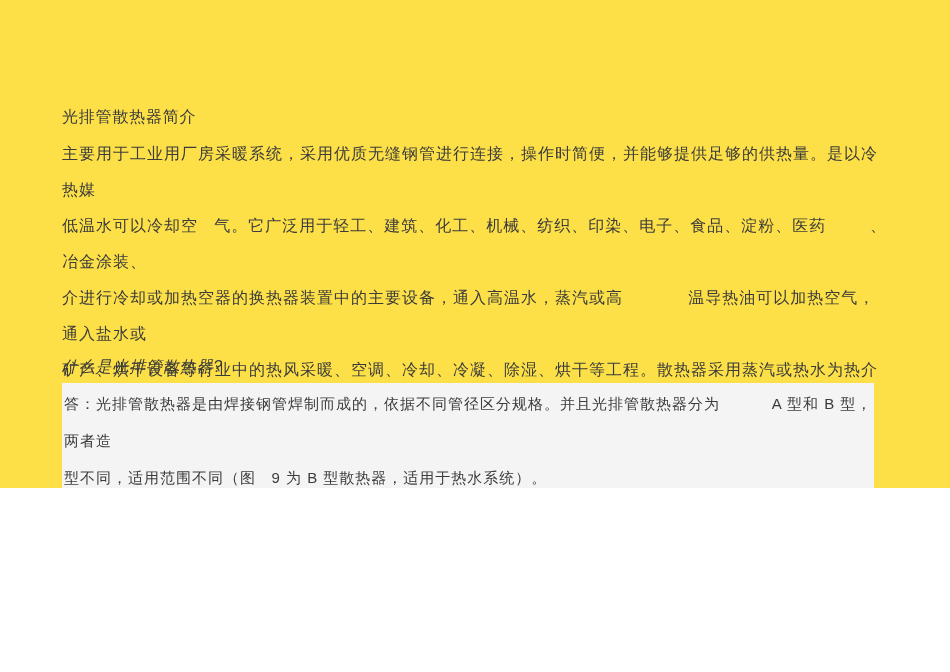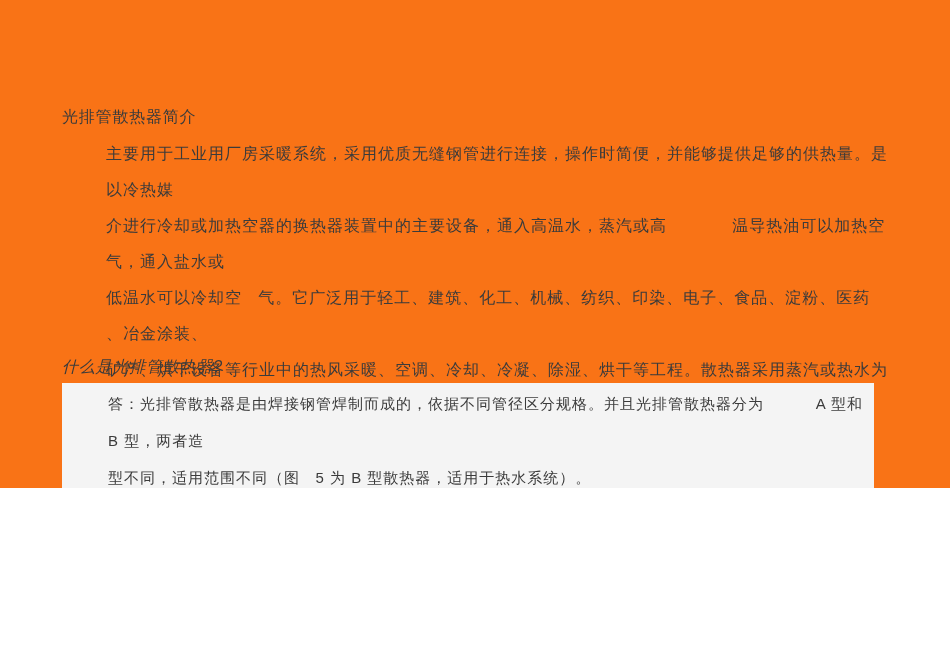--- a/index.html
+++ b/index.html
@@ -4,21 +4,21 @@
 <style>
   html, body {
     margin: 0;
     padding: 0;
     background: #ffffff;
   }
   .page {
     position: relative;
     width: 950px;
     height: 488px;
-    background: #f97316;
+    background: #fde047;
     font-family: "Liberation Sans", "DejaVu Sans", sans-serif;
     color: #3b3b3b;
     overflow: hidden;
   }
   .heading {
     position: absolute;
     left: 62px;
     font-size: 16px;
     letter-spacing: 0.8px;
     line-height: 20px;
@@ -31,21 +31,20 @@
     position: absolute;
     left: 62px;
     top: 136px;
     width: 830px;
     font-size: 16px;
     letter-spacing: 1px;
     line-height: 36px;
   }
   .tline {
     white-space: pre-wrap;
-    margin-left: 44px;
   }
   .answer-block {
     position: absolute;
     left: 62px;
     top: 383px;
     width: 812px;
     background: #f4f4f4;
     padding: 2px 0 3px 2px;
     box-sizing: border-box;
     font-size: 15px;
@@ -55,28 +54,28 @@
 </style>
 </head>
 <body>
 
 <div class="page">
 
   <div class="heading heading-intro">光排管散热器简介</div>
 
   <div class="para">
     <div class="tline">主要用于工业用厂房采暖系统，采用优质无缝钢管进行连接，操作时简便，并能够提供足够的供热量。是以冷热媒</div>
+    <div class="tline">低温水可以冷却空   气。它广泛用于轻工、建筑、化工、机械、纺织、印染、电子、食品、淀粉、医药        、冶金涂装、</div>
     <div class="tline">介进行冷却或加热空器的换热器装置中的主要设备，通入高温水，蒸汽或高            温导热油可以加热空气，通入盐水或</div>
-    <div class="tline">低温水可以冷却空   气。它广泛用于轻工、建筑、化工、机械、纺织、印染、电子、食品、淀粉、医药        、冶金涂装、</div>
     <div class="tline">矿产、烘干设备等行业中的热风采暖、空调、冷却、冷凝、除湿、烘干等工程。散热器采用蒸汽或热水为热介质,</div>
     <div class="tline">蒸汽的工作压为   0.3-16 公斤/平方厘米 ,热水温度可在   70°C-130°C。</div>
   </div>
 
   <div class="heading heading-question">什么是光排管散热器?</div>
 
   <div class="answer-block">
     <div class="tline">答：光排管散热器是由焊接钢管焊制而成的，依据不同管径区分规格。并且光排管散热器分为          A 型和 B 型，两者造</div>
-    <div class="tline">型不同，适用范围不同（图   5 为 B 型散热器，适用于热水系统）。</div>
+    <div class="tline">型不同，适用范围不同（图   9 为 B 型散热器，适用于热水系统）。</div>
   </div>
 
   <div class="heading heading-table">光排管散热器尺寸表</div>
 
 </div>
 
 </body></html>

